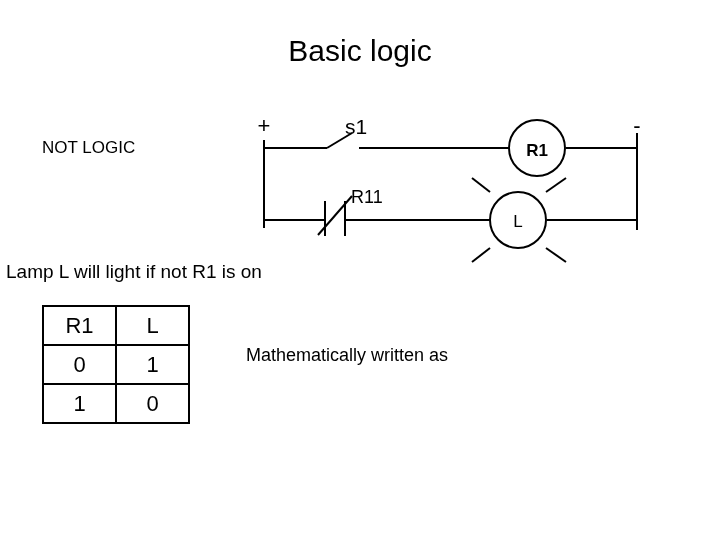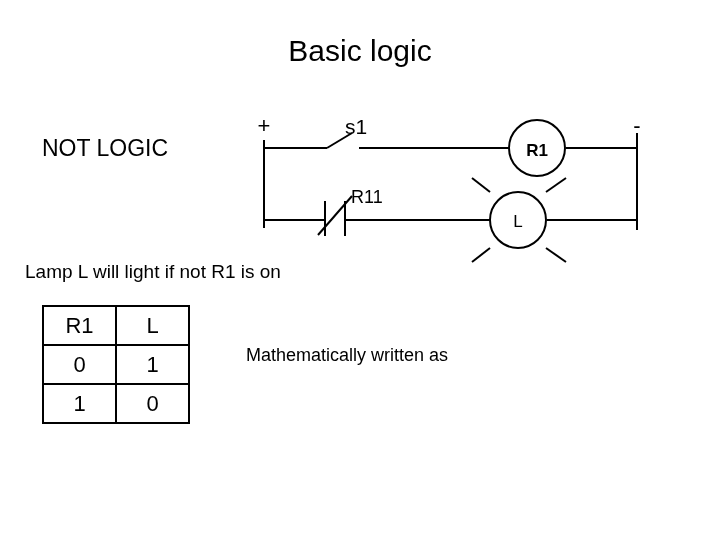--- a/index.html
+++ b/index.html
@@ -32,21 +32,21 @@
     letter-spacing: 0px;
     color: #000000;
     white-space: nowrap;
   }
 
   
   .not-logic-label {
     position: absolute;
     left: 42px;
     top: 134px;
-    font-size: 23px;
+    font-size: 17px;
     line-height: 28px;
     color: #000000;
     white-space: nowrap;
   }
 
   
   .circuit {
     position: absolute;
     left: 0;
     top: 0;
@@ -56,21 +56,20 @@
 
   
   .caption {
     position: absolute;
     left: 6px;
     top: 260px;
     font-size: 19px;
     line-height: 24px;
     color: #000000;
     white-space: nowrap;
-    margin-left: 19px;
   }
 
   
   .truth-table {
     position: absolute;
     left: 42px;
     top: 305px;
     border-collapse: collapse;
     border: 2px solid #000000;
   }

